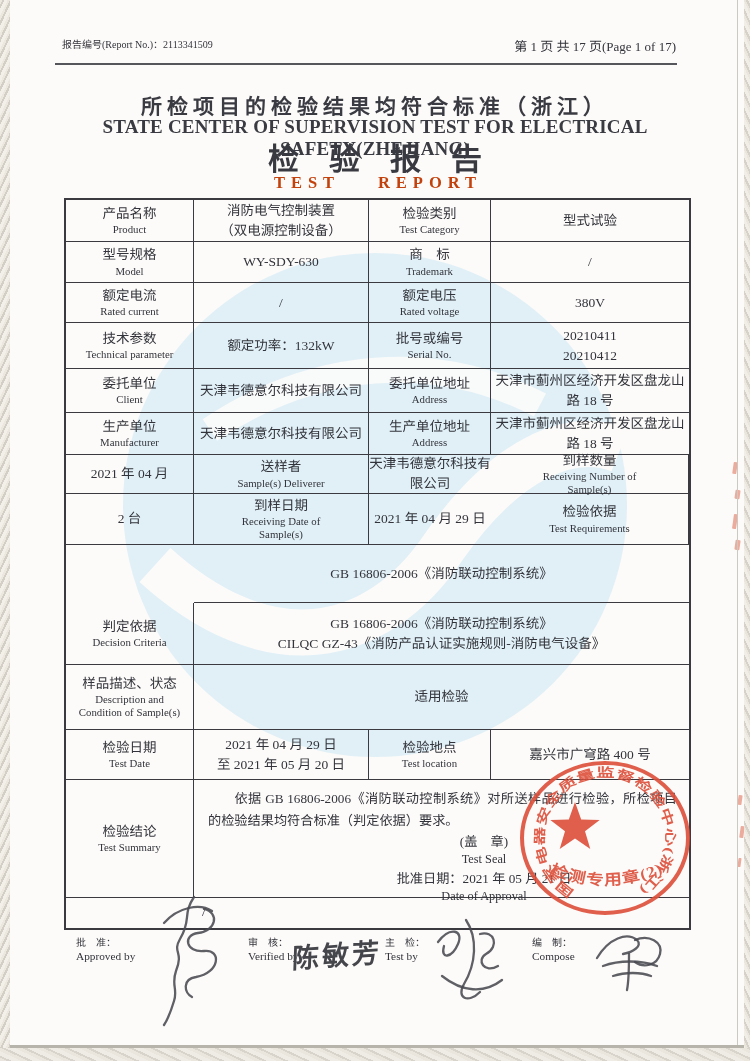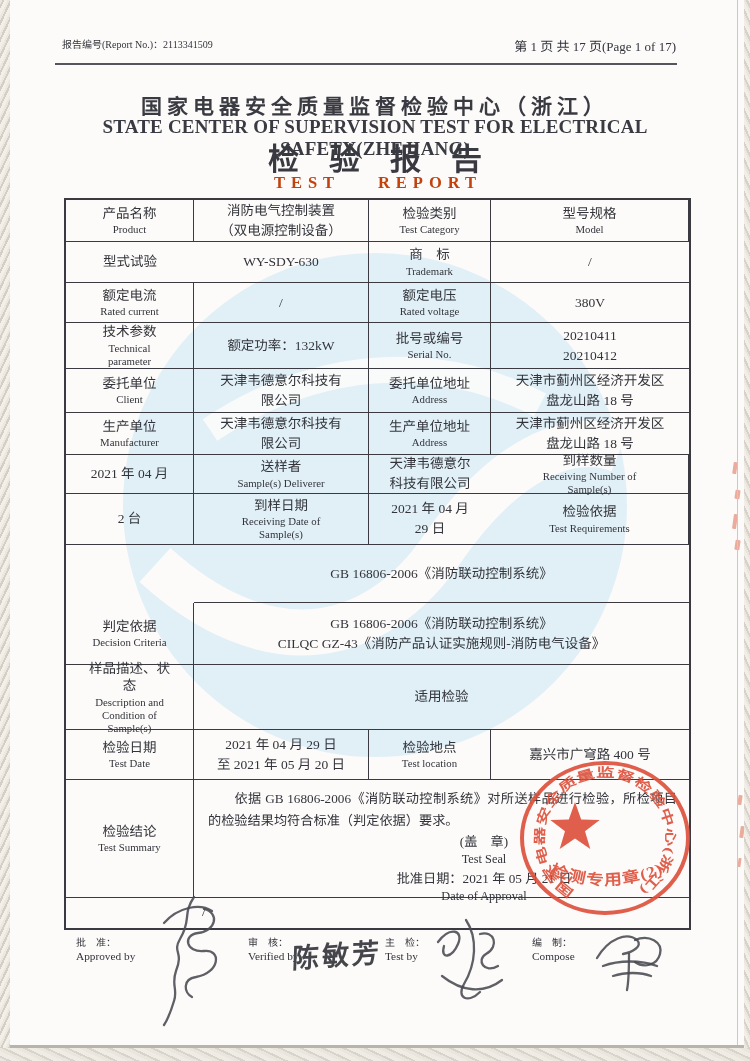--- a/index.html
+++ b/index.html
@@ -39,21 +39,21 @@
   
   .watermark { position:absolute; left:115px; top:245px; z-index:1; }
 
   
   .tbl { position:absolute; left:64px; top:198px; z-index:2;
          display:grid; border:2px solid #3a3a40;
          grid-template-columns:128px 175px 122px 198px;
          grid-template-rows:42px 41px 40px 46px 44px 42px 39px 51px 58px 62px 65px 50px 118px 30px; }
   .cell { border-right:1px solid #3a3a40; border-bottom:1px solid #3a3a40;
           display:flex; flex-direction:column; justify-content:center; align-items:center;
-          text-align:center; padding:2px 20px; background:transparent; }
+          text-align:center; padding:2px 0; background:transparent; }
   .ce { border-right:none; }
   .re { border-bottom:none; }
   .lbl .cn { font-size:13.5px; line-height:1.3; white-space:pre-line; }
   .lbl .en { font-size:10.8px; line-height:1.2; white-space:pre-line; margin-top:1px; }
   .val { font-size:13.5px; line-height:1.45; white-space:pre-line; }
   .wide { grid-column:2 / 5; }
   .left-val { align-items:flex-start; justify-content:flex-start; padding:4px 8px; text-align:left; }
   .summary-cell { display:block; position:relative; text-align:justify; padding:8px 12px 0 14px; }
   .summary-cell .para { text-indent:2em; font-size:13.2px; line-height:1.7; }
   .seal-block { position:absolute; left:175px; top:52px; width:230px; text-align:center;
@@ -92,43 +92,43 @@
   <path d="M 40,320 C 150,420 260,405 330,300 C 390,215 455,185 505,205" stroke="#fcfbf9" stroke-width="46" fill="none"></path>
   <path d="M 95,185 C 200,115 320,105 425,160" stroke="#fcfbf9" stroke-width="26" fill="none" opacity="0.9"></path>
 </svg>
 
 <div class="hdr-left">
   <span>报告编号(Report No.)：</span><span>2113341509</span>
 </div>
 <div class="hdr-right">第 1 页 共 17 页(Page 1 of 17)</div>
 <div class="hdr-rule"></div>
 
-<div class="t-center title-cn">国家电器安全质量监督检验中心（浙江）</div>
+<div class="t-center title-cn">所检项目的检验结果均符合标准（浙江）</div>
 <div class="t-center title-en">STATE CENTER OF SUPERVISION TEST FOR ELECTRICAL SAFETY(ZHEJIANG)</div>
 <div class="t-center report-cn"><span>检验报告</span></div>
 <div class="t-center report-en"><span>TEST REPORT</span></div>
 
 <div class="tbl">
 
   <div class="cell lbl">
       <span class="cn">产品名称</span>
       <span class="en">Product</span>
     </div>
   <div class="cell val">消防电气控制装置
 （双电源控制设备）</div>
   <div class="cell lbl">
       <span class="cn">检验类别</span>
       <span class="en">Test Category</span>
     </div>
+  <div class="cell val ce">型式试验</div>
+
   <div class="cell lbl">
       <span class="cn">型号规格</span>
       <span class="en">Model</span>
     </div>
-
-  <div class="cell val ce">型式试验</div>
   <div class="cell val">WY-SDY-630</div>
   <div class="cell lbl">
       <span class="cn">商　标</span>
       <span class="en">Trademark</span>
     </div>
   <div class="cell val ce">/</div>
 
   <div class="cell lbl">
       <span class="cn">额定电流</span>
       <span class="en">Rated current</span>

